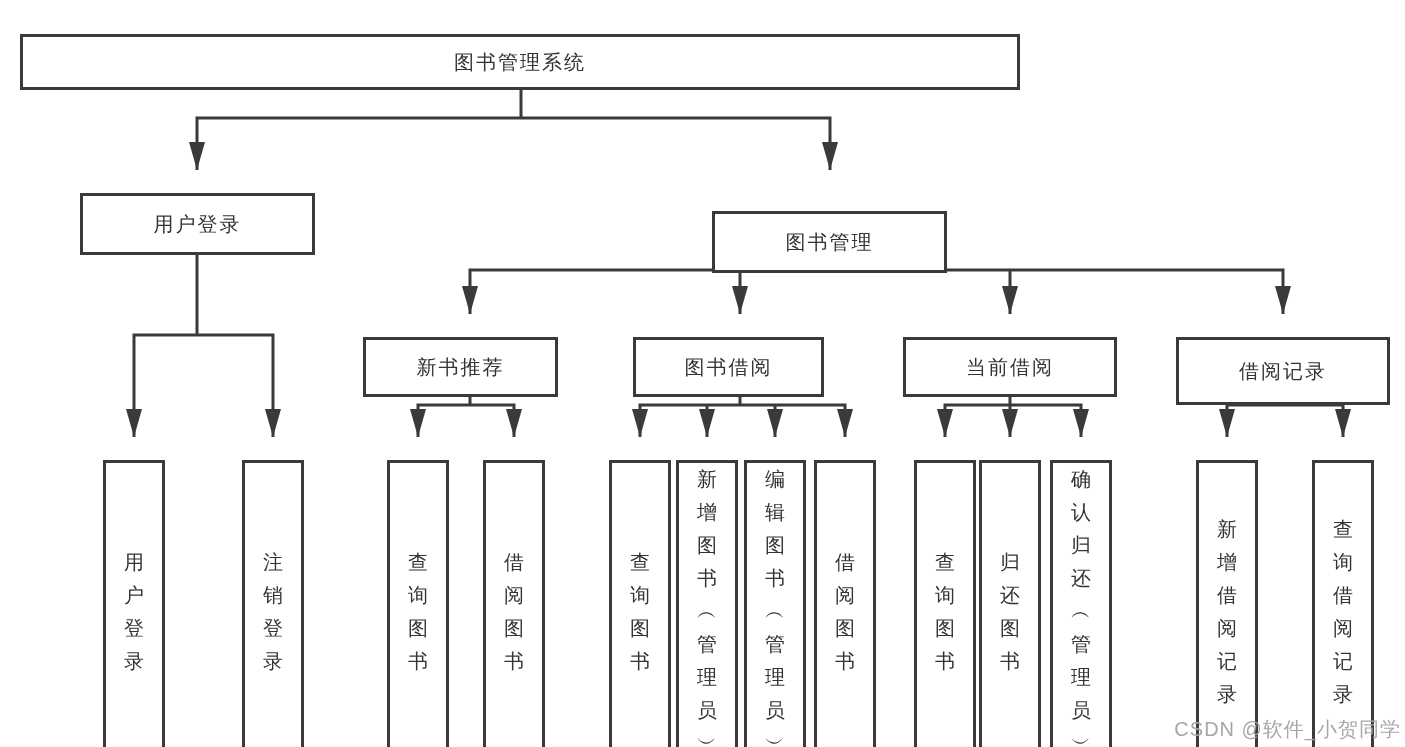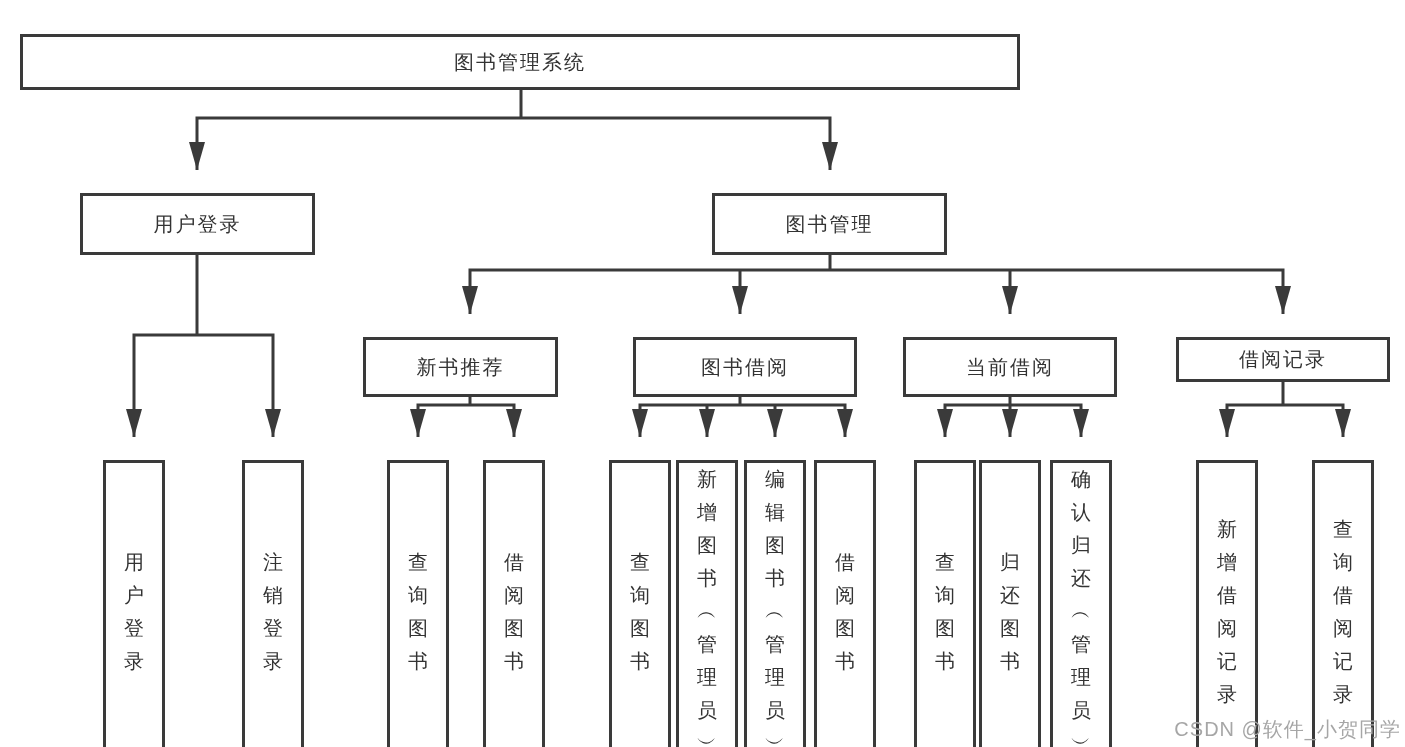--- a/index.html
+++ b/index.html
@@ -91,26 +91,26 @@
       <polygon points="1002,409 1018,409 1010,437"></polygon>
       <polygon points="1073,409 1089,409 1081,437"></polygon>
       <polygon points="1219,409 1235,409 1227,437"></polygon>
       <polygon points="1335,409 1351,409 1343,437"></polygon>
     </g>
   </svg>
 
   <div class="node" style="left:20px;top:11px;width:1000px;height:56px;">图书管理系统</div>
 
   <div class="node" style="left:80px;top:170px;width:235px;height:62px;">用户登录</div>
-  <div class="node" style="left:712px;top:170px;width:235px;height:62px;">图书管理</div>
+  <div class="node" style="left:712px;top:188px;width:235px;height:62px;">图书管理</div>
 
   <div class="node" style="left:363px;top:314px;width:195px;height:60px;">新书推荐</div>
-  <div class="node" style="left:633px;top:314px;width:224px;height:60px;">图书借阅</div>
+  <div class="node" style="left:633px;top:314px;width:191px;height:60px;">图书借阅</div>
   <div class="node" style="left:903px;top:314px;width:214px;height:60px;font-family:Liberation Serif, serif;">当前借阅</div>
-  <div class="node" style="left:1176px;top:314px;width:214px;height:45px;">借阅记录</div>
+  <div class="node" style="left:1176px;top:314px;width:214px;height:68px;">借阅记录</div>
 
   <div class="node leaf" style="left:103px;">
       <div class="vchar">用</div>
       <div class="vchar">户</div>
       <div class="vchar">登</div>
       <div class="vchar">录</div>
     </div>
   <div class="node leaf" style="left:242px;">
       <div class="vchar">注</div>
       <div class="vchar">销</div>

